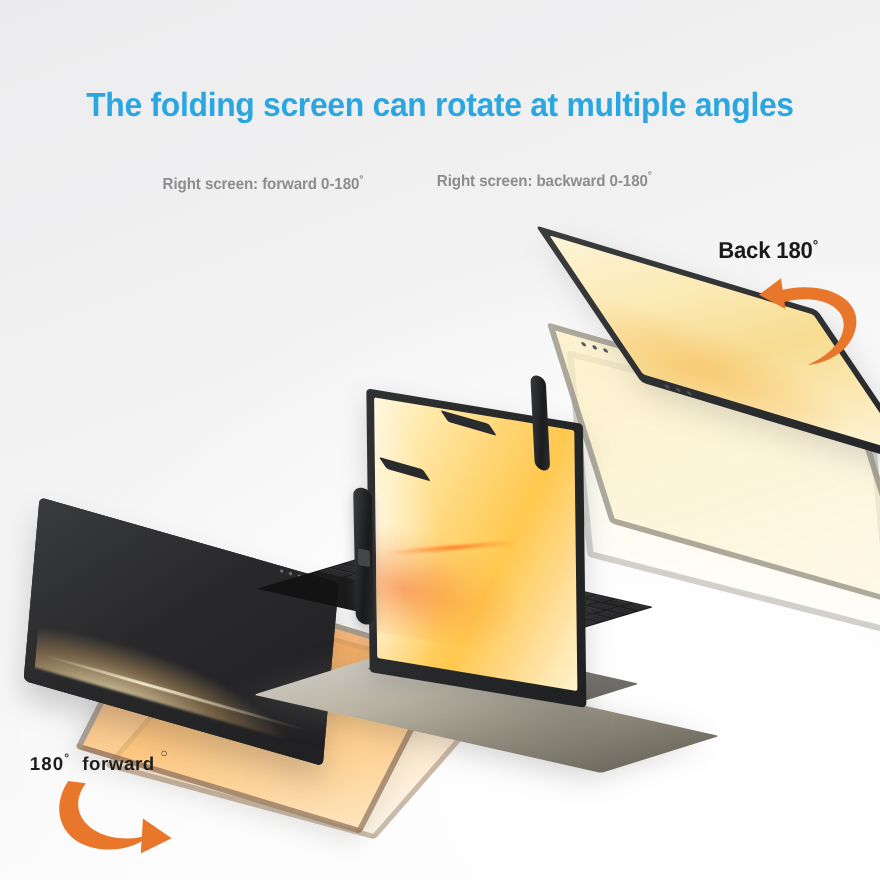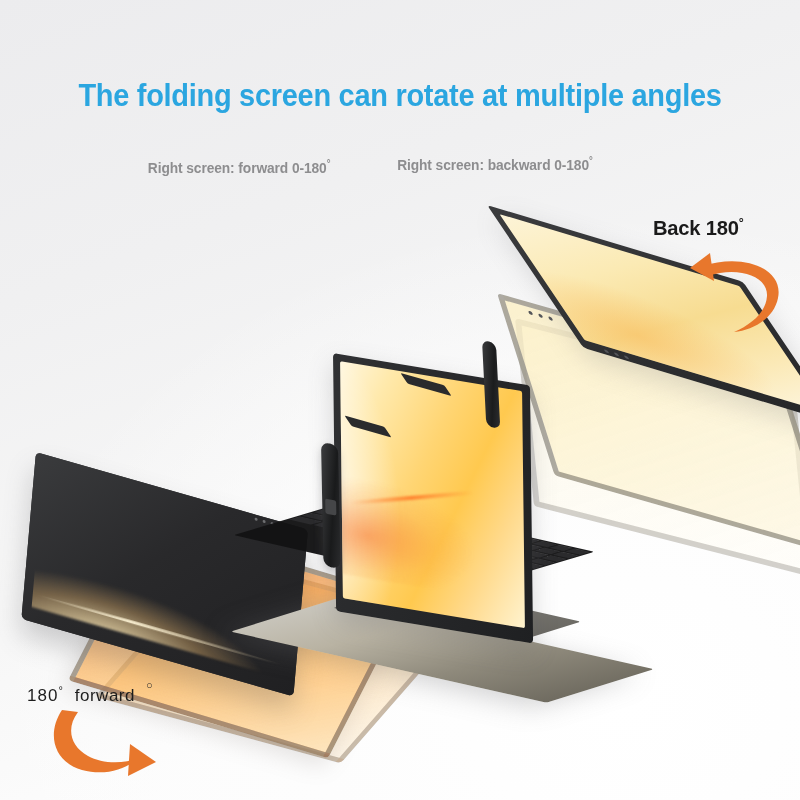--- a/index.html
+++ b/index.html
@@ -34,21 +34,21 @@
 
   .back180{
     position:absolute;left:651px;top:215px;
     font-size:21px;font-weight:bold;color:#1a1a1a;white-space:nowrap;
     letter-spacing:-0.2px;transform:scaleX(.96);
   }
   .back180 .deg{font-size:13px;}
 
   .fwd180{
     position:absolute;left:27px;top:684px;
-    font-size:17px;font-weight:normal;color:#1d1d1d;white-space:nowrap;
+    font-size:17px;font-weight:bold;color:#1d1d1d;white-space:nowrap;
     letter-spacing:1px;
   }
   .fwd180 .deg{font-size:11px;}
   .fwd-word{margin-left:11px;letter-spacing:.5px;}
   .little-o{
     position:absolute;left:146px;top:679px;
     font-size:11px;color:#2a2a2a;font-weight:bold;
   }
 
   

